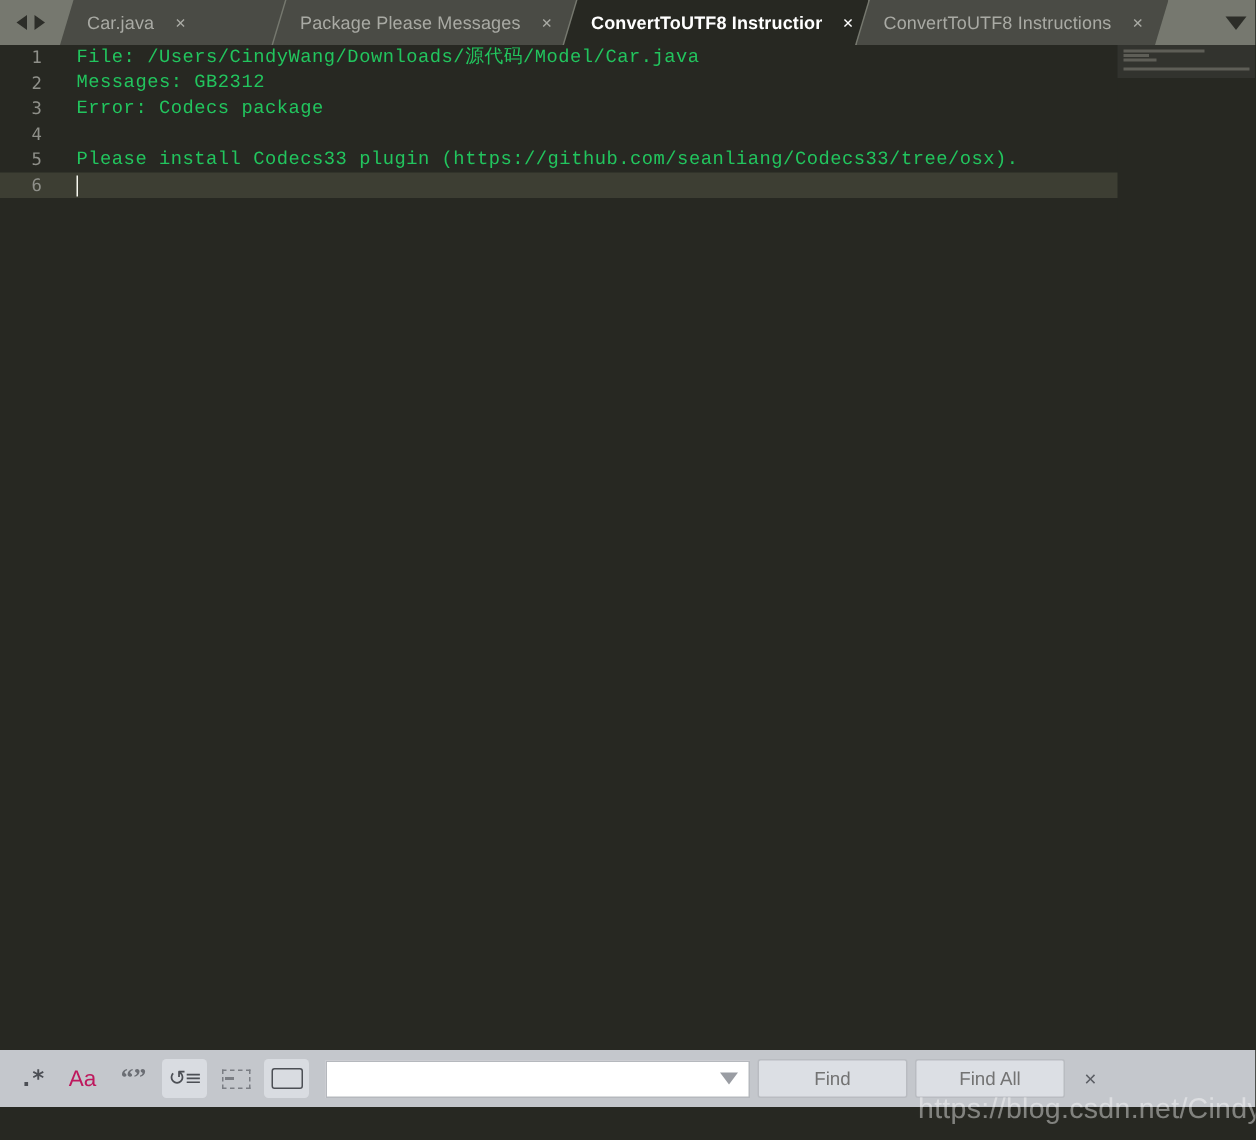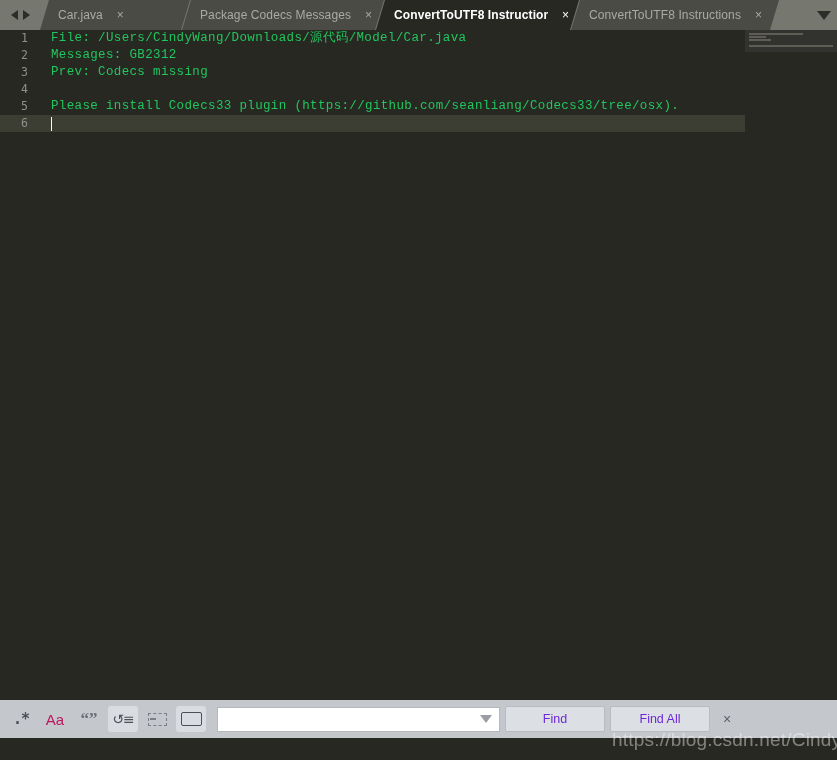--- a/index.html
+++ b/index.html
@@ -292,21 +292,21 @@
     width: 100px;
     margin-left: 5px;
     background: #dcdfe4;
     border: 1px solid #b9bcc1;
     border-radius: 2px;
     box-sizing: border-box;
     display: flex;
     align-items: center;
     justify-content: center;
     font-size: 12.5px;
-    color: #6d28d9;
+    color: #737373;
   }
   .fb-close {
     flex: none;
     margin-left: 10px;
     margin-right: 9px;
     width: 14px;
     height: 20px;
     display: flex;
     align-items: center;
     justify-content: center;
@@ -374,21 +374,21 @@
       <span class="tri-left"></span>
       <span class="tri-right"></span>
     </div>
 
     <div class="tab" style="width:150px">
       <span class="tab-label">Car.java</span>
       <span class="tab-close">×</span>
     </div>
 
     <div class="tab" style="width:202px">
-      <span class="tab-label">Package Codecs Messages</span>
+      <span class="tab-label">Package Please Messages</span>
       <span class="tab-close">×</span>
     </div>
 
     <div class="tab active" style="width:203px">
       <span class="tab-label">ConvertToUTF8 Instructions</span>
       <span class="tab-close">×</span>
     </div>
 
     <div class="tab" style="width:208px">
       <span class="tab-label">ConvertToUTF8 Instructions</span>
@@ -414,21 +414,21 @@
         <div class="row">
           <div class="line-bg" style="left: 40px;"></div>
           <div class="lnum-bg"></div>
           <div class="lnum">2</div>
           <div class="code" style="left: 51px;">Messages: GB2312</div>
         </div>
         <div class="row">
           <div class="line-bg" style="left: 40px;"></div>
           <div class="lnum-bg"></div>
           <div class="lnum">3</div>
-          <div class="code" style="left: 51px;">Prev: Codecs missing</div>
+          <div class="code" style="left: 51px;">Error: Codecs package</div>
         </div>
         <div class="row">
           <div class="line-bg" style="left: 40px;"></div>
           <div class="lnum-bg"></div>
           <div class="lnum">4</div>
           <div class="code" style="left: 51px;"></div>
         </div>
         <div class="row">
           <div class="line-bg" style="left: 40px;"></div>
           <div class="lnum-bg"></div>

